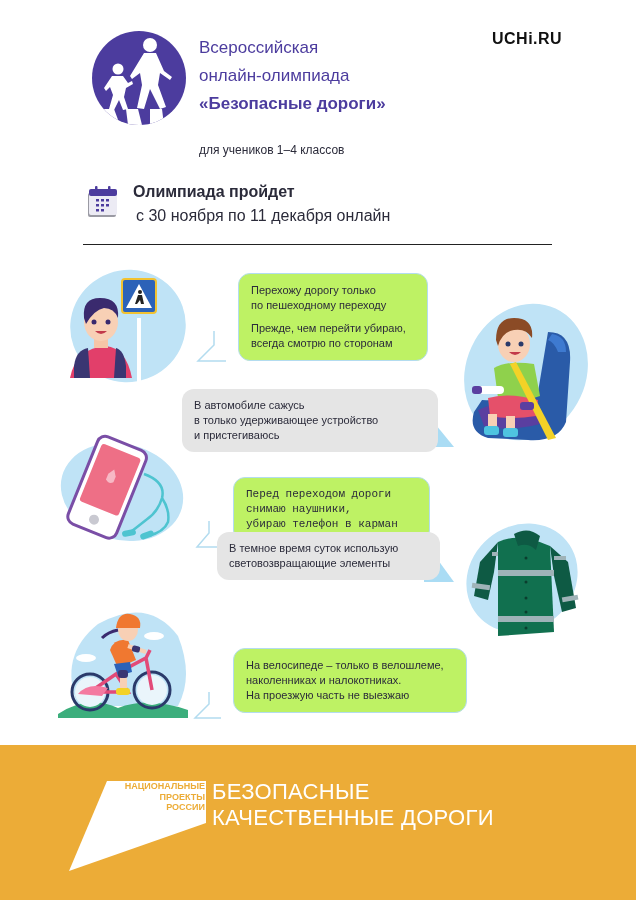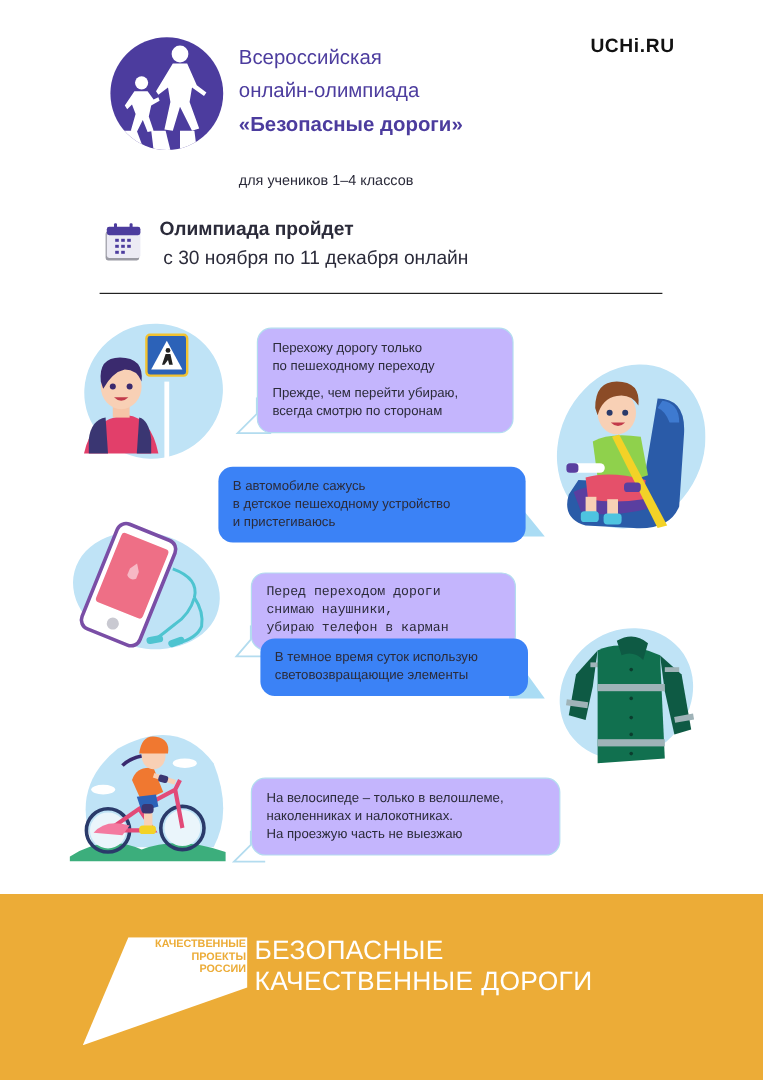--- a/index.html
+++ b/index.html
@@ -17,22 +17,22 @@
 
   
   .cal-icon { left: 87px; top: 185px; width: 32px; height: 34px; }
   .date-title { left: 133px; top: 183px; font-size: 16px; font-weight: bold; color: #2b2b3a; }
   .date-sub { left: 136px; top: 207px; font-size: 16px; color: #2b2b3a; }
   .divider { left: 83px; top: 244px; width: 469px; height: 1px; background: #222; }
 
   
   .bubble { position: absolute; font-size: 11px; line-height: 15px; color: #2b2b3a; }
   .bubble .inner { position: relative; border-radius: 12px; padding: 9px 12px; }
-  .bubble.outline .inner { background: #c4b5fd; border: 1.5px solid #b3dcef; }
-  .bubble.filled .inner { background: #3b82f6; }
+  .bubble.outline .inner { background: #bef264; border: 1.5px solid #b3dcef; margin-left: 24px; }
+  .bubble.filled .inner { background: #e5e5e5; }
   .bubble p { margin: 0; }
   .bubble p + p.gap { margin-top: 8px; }
   .tail { position: absolute; }
 
   .b1 { left: 214px; top: 273px; width: 214px; }
   .b2 { left: 182px; top: 389px; width: 256px; }
   .b3 { left: 209px; top: 477px; width: 221px; font-family: Liberation Mono, monospace; }
   .b4 { left: 217px; top: 532px; width: 223px; }
   .b5 { left: 209px; top: 648px; width: 258px; }
 
@@ -156,21 +156,21 @@
     <rect x="72" y="110" width="14" height="8" rx="3" fill="#5a3fa0"></rect>
   </svg>
 </div>
 
 <div class="bubble filled b2">
   <svg class="tail" style="right:-18px; top:36px;" width="34" height="24" viewBox="0 0 34 24">
     <path d="M0,0 L14,0 L32,22 L0,22 Z" fill="#aadcf4"></path>
   </svg>
   <div class="inner">
     <p>В автомобиле сажусь</p>
-    <p>в детское пешеходному устройство</p>
+    <p>в только удерживающее устройство</p>
     <p>и пристегиваюсь</p>
   </div>
 </div>
 
 <div class="illus" style="left:58px; top:434px; width:134px; height:112px;">
   <svg width="134" height="112" viewBox="0 0 134 112">
     <ellipse cx="64" cy="58" rx="62" ry="48" fill="#bfe3f6" transform="rotate(15 64 58)"></ellipse>
     <g transform="rotate(22 48 56)">
       <rect x="22" y="6" width="52" height="94" rx="8" fill="#fff" stroke="#7a4ea6" stroke-width="3"></rect>
       <rect x="27" y="14" width="42" height="62" rx="3" fill="#ee6f86"></rect>
@@ -270,20 +270,20 @@
   </div>
 </div>
 
 <div class="abs footer"></div>
 <div class="abs np-logo">
   <svg width="138" height="90" viewBox="0 0 138 90">
     <polygon points="38,0 137,0 137,42 0,90" fill="#fff"></polygon>
   </svg>
 </div>
 <div class="abs np-text">
-  <div>КАЧЕСТВЕННЫЕ</div>
+  <div>НАЦИОНАЛЬНЫЕ</div>
   <div>ПРОЕКТЫ</div>
   <div>РОССИИ</div>
 </div>
 <div class="abs footer-title">
   <div>БЕЗОПАСНЫЕ</div>
   <div>КАЧЕСТВЕННЫЕ ДОРОГИ</div>
 </div>
 
 </body></html>

